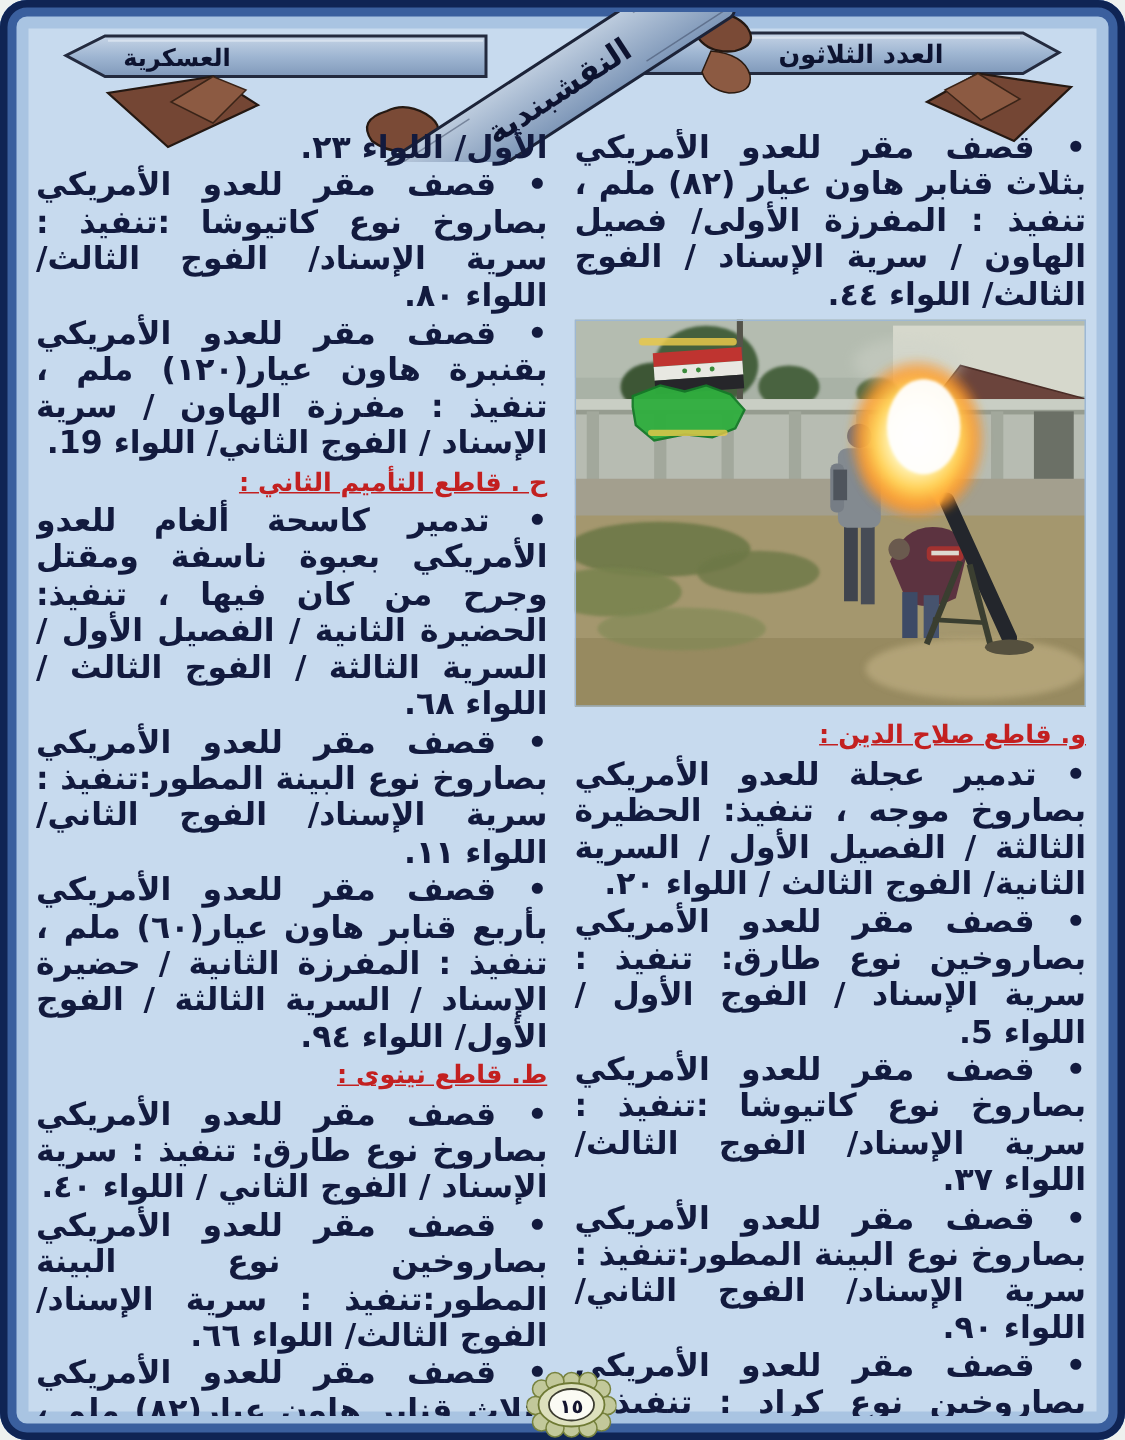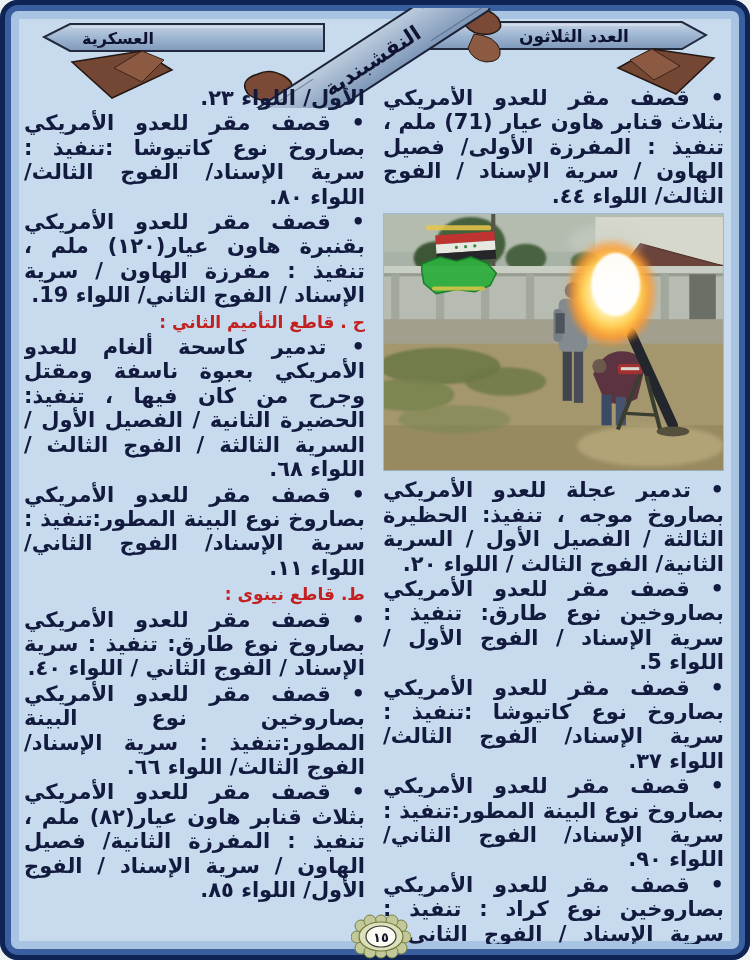--- a/index.html
+++ b/index.html
@@ -25,20 +25,21 @@
   .col{flex:1 1 0;overflow:hidden;}
   .col p{
     margin:0 0 1px 0;
     font-size:21px;font-weight:bold;
     line-height:24.4px;
     color:#121a3e;
     text-align:justify;
   }
   .col p.heading{
     color:#c32020;
+    text-decoration:underline;
     text-decoration-color:#c32020;
     font-size:17px;
     margin:2px 0 1px 0;
     text-align:right;
   }
   .photo{margin:5px 0 7px 0;line-height:0;}
   .photo svg{display:block;width:100%;height:auto;}
   .medallion{position:absolute;left:351px;top:914px;width:60px;height:45px;z-index:6;}
 </style>
 </head>
@@ -85,21 +86,21 @@
       <line x1="60" y1="16" x2="124" y2="16" stroke="#3a4660" stroke-width="1" opacity="0.5"></line>
       <line x1="-124" y1="16" x2="-70" y2="16" stroke="#3a4660" stroke-width="1" opacity="0.4"></line>
       <line x1="70" y1="-16" x2="124" y2="-16" stroke="#3a4660" stroke-width="1" opacity="0.4"></line>
       <text x="0" y="8" text-anchor="middle" font-size="21" font-weight="bold" fill="#0d1330">النقشبندية</text>
     </g>
   </svg>
 
   <div class="cols" dir="rtl">
 
     <div class="col">
-      <p class="bullet">• قصف مقر للعدو الأمريكي بثلاث قنابر هاون عيار (71) ملم ، تنفيذ : المفرزة الأولى/ فصيل الهاون / سرية الإسناد / الفوج الثالث/ اللواء ٤٤.</p>
+      <p class="bullet">• قصف مقر للعدو الأمريكي بثلاث قنابر هاون عيار (٨٢) ملم ، تنفيذ : المفرزة الأولى/ فصيل الهاون / سرية الإسناد / الفوج الثالث/ اللواء ٤٤.</p>
 
       <div class="photo">
         <svg viewBox="0 0 334 253" aria-hidden="true">
           <defs>
             <radialGradient id="flame" cx="0.5" cy="0.5" r="0.5">
               <stop offset="0" stop-color="#ffffff"></stop>
               <stop offset="0.35" stop-color="#fff6c0"></stop>
               <stop offset="0.6" stop-color="#ffd257"></stop>
               <stop offset="0.8" stop-color="#ff9e2e" stop-opacity="0.85"></stop>
               <stop offset="1" stop-color="#ff8c1e" stop-opacity="0"></stop>
@@ -192,35 +193,37 @@
               <circle cx="60" cy="21" r="1.6" fill="#3a8a3a"></circle>
               <rect x="22" y="26" width="58" height="9" fill="#26262a"></rect>
             </g>
             <path d="M8,38 l18,-7 l16,4 l14,-4 l16,6 l9,10 l-6,12 l-15,6 l-18,-2 l-20,4 l-12,-10 l-2,-12 Z" fill="#2fae3e" stroke="#157a28" stroke-width="1.5" opacity="0.95"></path>
             <rect x="18" y="60" width="52" height="4" rx="2" fill="#e8c84a" opacity="0.8"></rect>
           </g>
           <rect x="0.5" y="0.5" width="333" height="252" fill="none" stroke="#9db8d4" stroke-width="1"></rect>
         </svg>
       </div>
 
+      <p class="heading">و. قاطع صلاح الدين :</p>
       <p class="bullet">• تدمير عجلة للعدو الأمريكي بصاروخ موجه ، تنفيذ: الحظيرة الثالثة / الفصيل الأول / السرية الثانية/ الفوج الثالث / اللواء ٢٠.</p>
       <p class="bullet">• قصف مقر للعدو الأمريكي بصاروخين نوع طارق: تنفيذ : سرية الإسناد / الفوج الأول / اللواء 5.</p>
       <p class="bullet">• قصف مقر للعدو الأمريكي بصاروخ نوع كاتيوشا :تنفيذ : سرية الإسناد/ الفوج الثالث/ اللواء ٣٧.</p>
       <p class="bullet">• قصف مقر للعدو الأمريكي بصاروخ نوع البينة المطور:تنفيذ : سرية الإسناد/ الفوج الثاني/ اللواء ٩٠.</p>
       <p class="bullet">• قصف مقر للعدو الأمريكي بصاروخين نوع كراد : تنفيذ : سرية الإسناد / الفوج الثاني / اللواء 18.</p>
       <p class="bullet">• قصف مقر للعدو الأمريكي بصاروخين نوع البينة المطور:تنفيذ : سرية الإسناد/ الفوج</p>
     </div>
 
     <div class="col">
       <p class="cont">الأول/ اللواء ٢٣.</p>
       <p class="bullet">• قصف مقر للعدو الأمريكي بصاروخ نوع كاتيوشا :تنفيذ : سرية الإسناد/ الفوج الثالث/ اللواء ٨٠.</p>
       <p class="bullet">• قصف مقر للعدو الأمريكي بقنبرة هاون عيار(١٢٠) ملم ، تنفيذ : مفرزة الهاون / سرية الإسناد / الفوج الثاني/ اللواء 19.</p>
       <p class="heading">ح . قاطع التأميم الثاني :</p>
       <p class="bullet">• تدمير كاسحة ألغام للعدو الأمريكي بعبوة ناسفة ومقتل وجرح من كان فيها ، تنفيذ: الحضيرة الثانية / الفصيل الأول / السرية الثالثة / الفوج الثالث / اللواء ٦٨.</p>
       <p class="bullet">• قصف مقر للعدو الأمريكي بصاروخ نوع البينة المطور:تنفيذ : سرية الإسناد/ الفوج الثاني/ اللواء ١١.</p>
+      <p class="bullet">• قصف مقر للعدو الأمريكي بأربع قنابر هاون عيار(٦٠) ملم ، تنفيذ : المفرزة الثانية / حضيرة الإسناد / السرية الثالثة / الفوج الأول/ اللواء ٩٤.</p>
       <p class="heading">ط. قاطع نينوى :</p>
       <p class="bullet">• قصف مقر للعدو الأمريكي بصاروخ نوع طارق: تنفيذ : سرية الإسناد / الفوج الثاني / اللواء ٤٠.</p>
       <p class="bullet">• قصف مقر للعدو الأمريكي بصاروخين نوع البينة المطور:تنفيذ : سرية الإسناد/ الفوج الثالث/ اللواء ٦٦.</p>
       <p class="bullet">• قصف مقر للعدو الأمريكي بثلاث قنابر هاون عيار(٨٢) ملم ، تنفيذ : المفرزة الثانية/ فصيل الهاون / سرية الإسناد / الفوج الأول/ اللواء ٨٥.</p>
     </div>
   </div>
 
   <svg class="medallion" viewBox="0 0 60 45" aria-hidden="true">
     <g>
       <circle cx="30" cy="7" r="6" fill="#c2c89a" stroke="#77823e" stroke-width="1"></circle>

